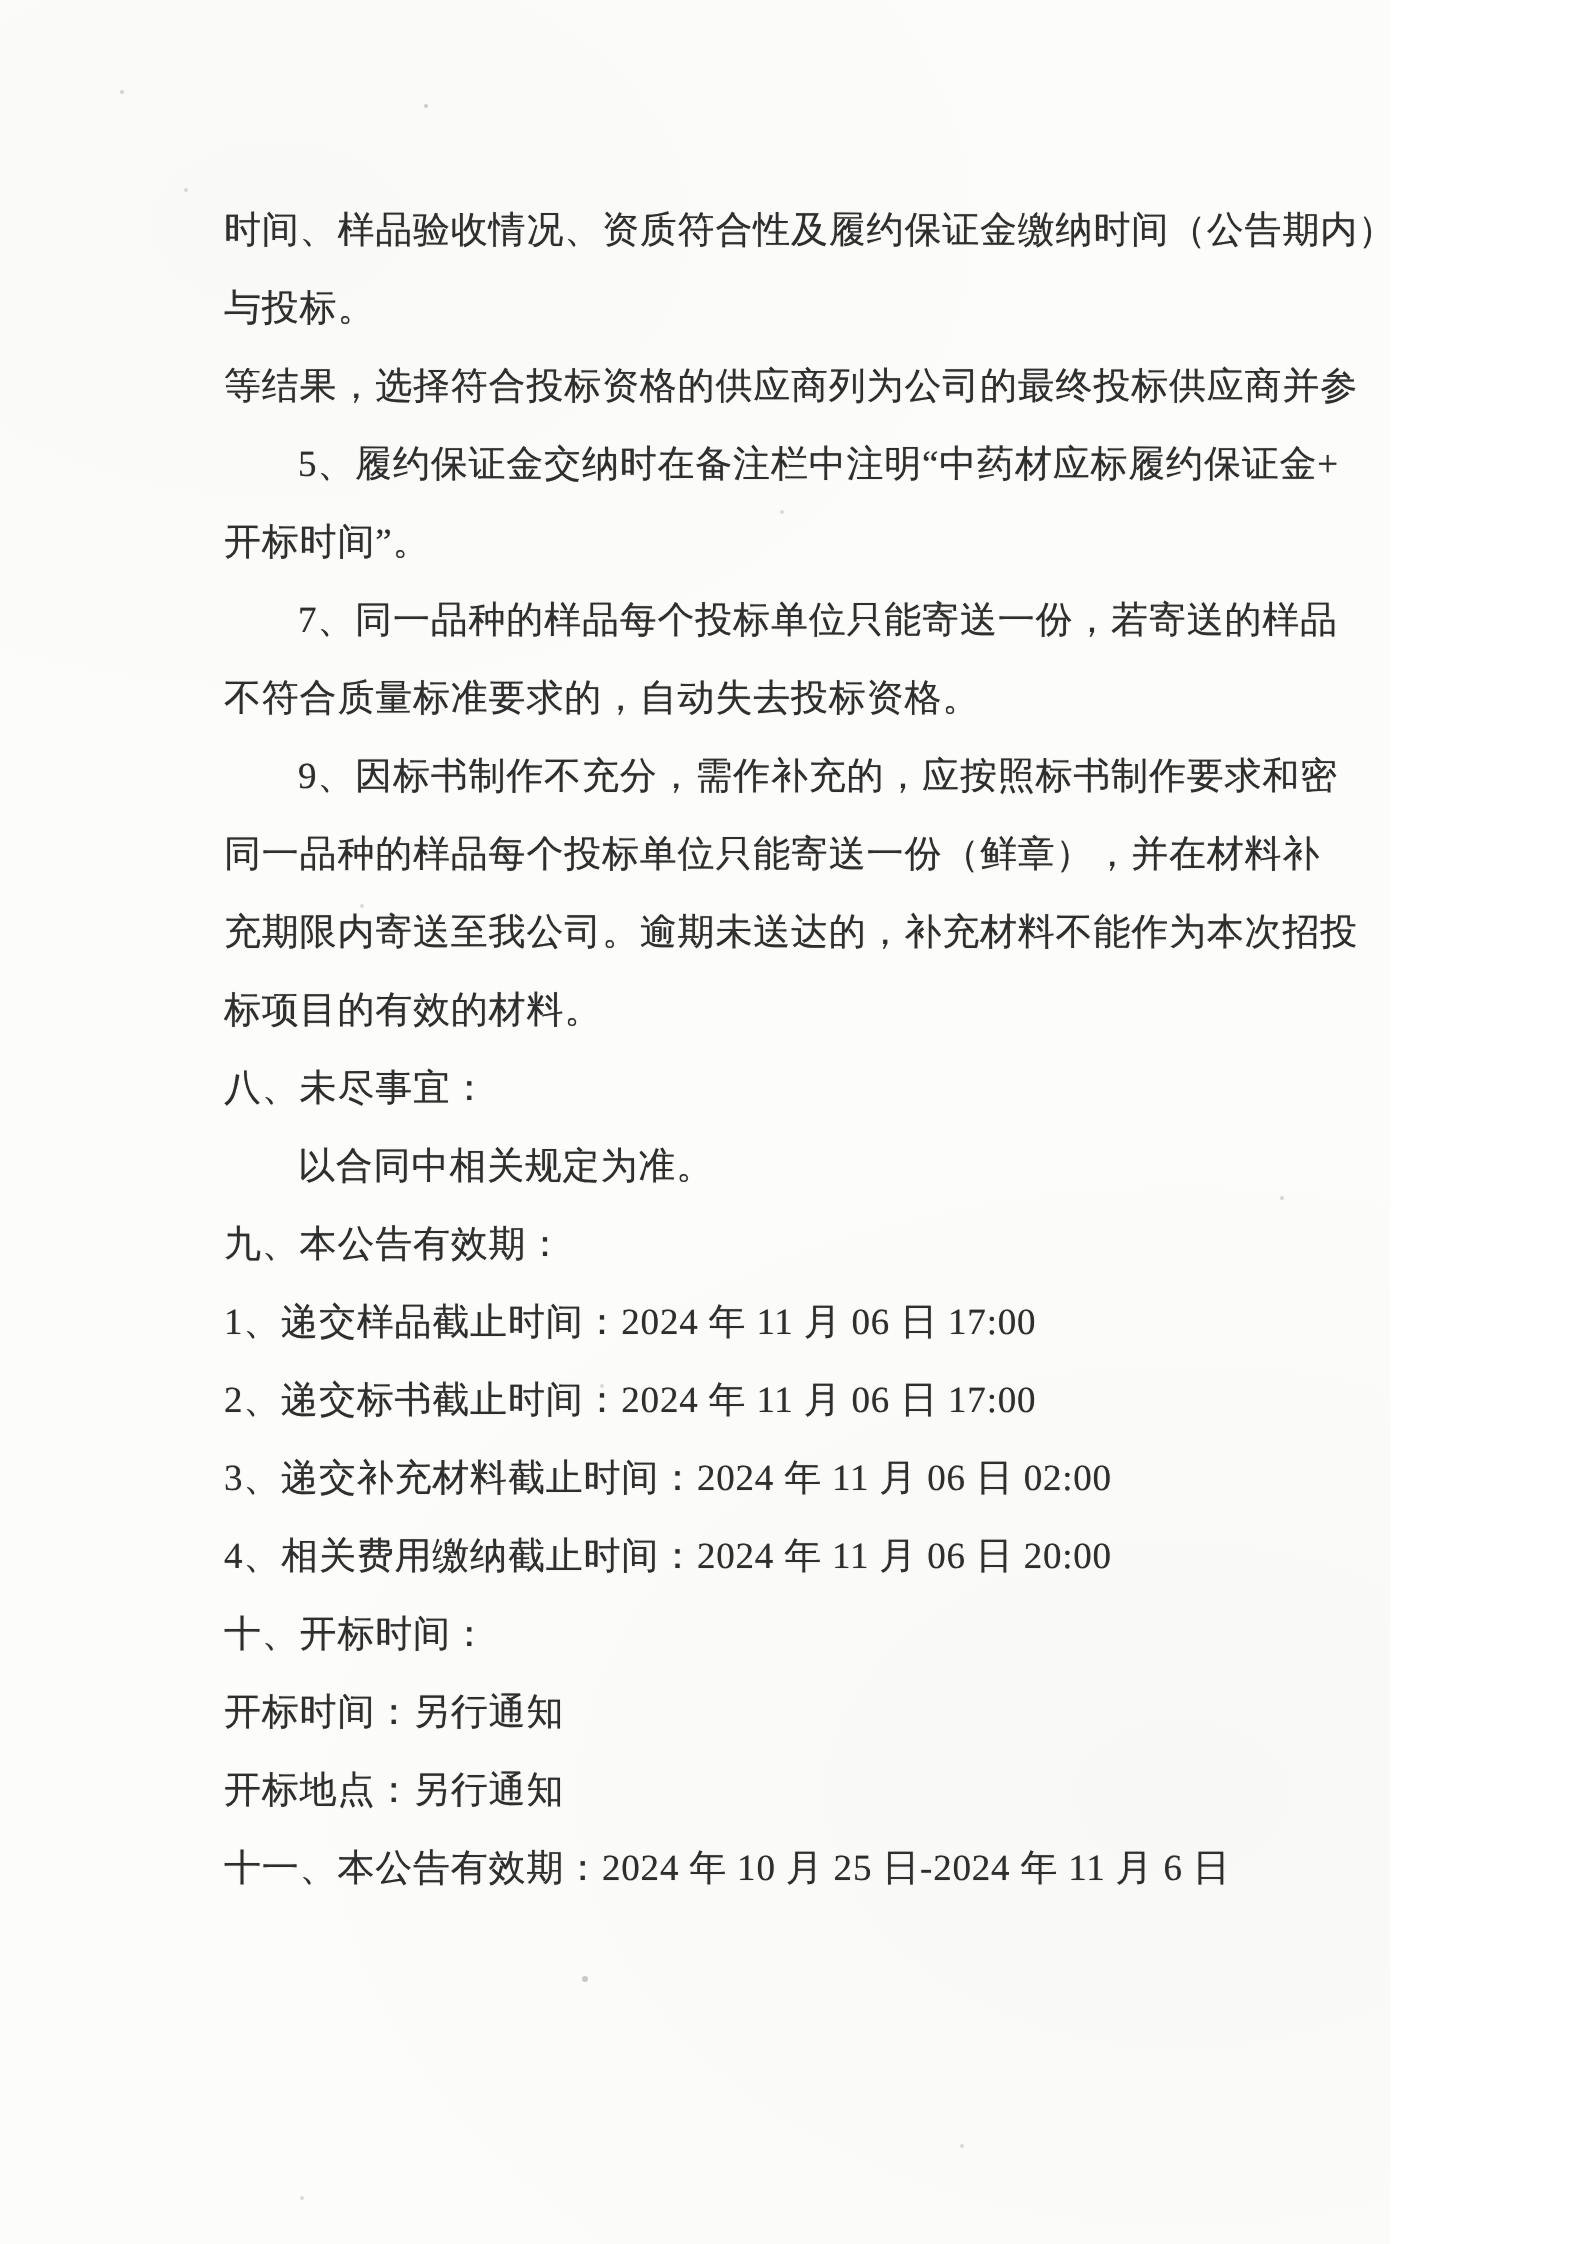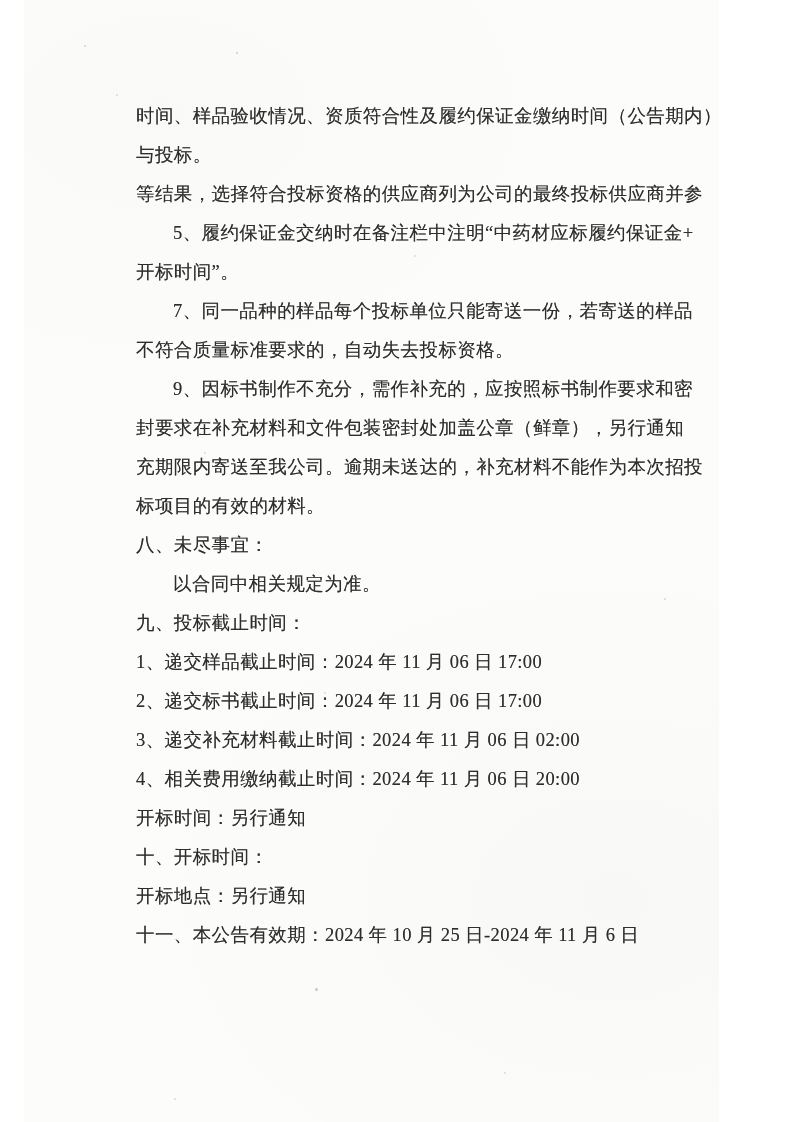--- a/index.html
+++ b/index.html
@@ -7,21 +7,20 @@
     padding: 0;
     background: #ffffff;
   }
   .page {
     position: relative;
     width: 695px;
     height: 1122px;
     background: #fcfcfa;
     overflow: hidden;
     font-family: "Liberation Serif", "DejaVu Serif", serif;
-    margin-left: 24px;
   }
   
   .page::before {
     content: "";
     position: absolute;
     inset: 0;
     background:
       radial-gradient(ellipse 600px 400px at 20% 10%, rgba(0,0,0,0.012), transparent 70%),
       radial-gradient(ellipse 700px 500px at 85% 80%, rgba(0,0,0,0.015), transparent 70%);
     pointer-events: none;
@@ -75,28 +74,28 @@
 
   <div class="body-text" id="document-body">
       <div class="line">时间、样品验收情况、资质符合性及履约保证金缴纳时间（公告期内）</div>
       <div class="line">与投标。</div>
       <div class="line">等结果，选择符合投标资格的供应商列为公司的最终投标供应商并参</div>
       <div class="line indent">5、履约保证金交纳时在备注栏中注明“中药材应标履约保证金+</div>
       <div class="line">开标时间”。</div>
       <div class="line indent">7、同一品种的样品每个投标单位只能寄送一份，若寄送的样品</div>
       <div class="line">不符合质量标准要求的，自动失去投标资格。</div>
       <div class="line indent">9、因标书制作不充分，需作补充的，应按照标书制作要求和密</div>
-      <div class="line">封要求在补充材料和文件包装密封处加盖公章（鲜章），另行通知</div>
+      <div class="line">同一品种的样品每个投标单位只能寄送一份（鲜章），并在材料补</div>
       <div class="line">充期限内寄送至我公司。逾期未送达的，补充材料不能作为本次招投</div>
       <div class="line">标项目的有效的材料。</div>
       <div class="line">八、未尽事宜：</div>
       <div class="line indent">以合同中相关规定为准。</div>
-      <div class="line">九、投标截止时间：</div>
+      <div class="line">九、本公告有效期：</div>
       <div class="line">1、递交样品截止时间：2024 年 11 月 06 日 17:00</div>
       <div class="line">2、递交标书截止时间：2024 年 11 月 06 日 17:00</div>
       <div class="line">3、递交补充材料截止时间：2024 年 11 月 06 日 02:00</div>
       <div class="line">4、相关费用缴纳截止时间：2024 年 11 月 06 日 20:00</div>
+      <div class="line">十、开标时间：</div>
       <div class="line">开标时间：另行通知</div>
-      <div class="line">十、开标时间：</div>
       <div class="line">开标地点：另行通知</div>
       <div class="line">十一、本公告有效期：2024 年 10 月 25 日-2024 年 11 月 6 日</div>
     </div>
 </div>
 
 </body></html>

